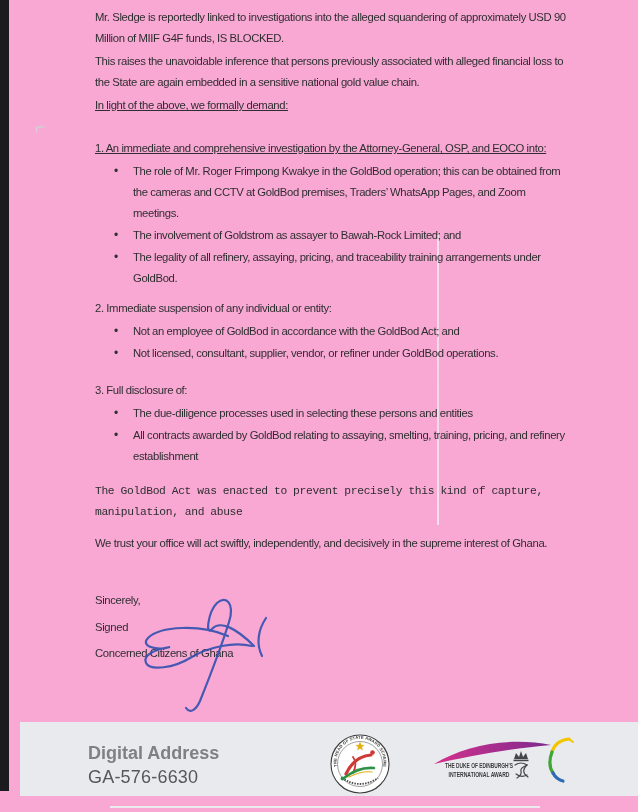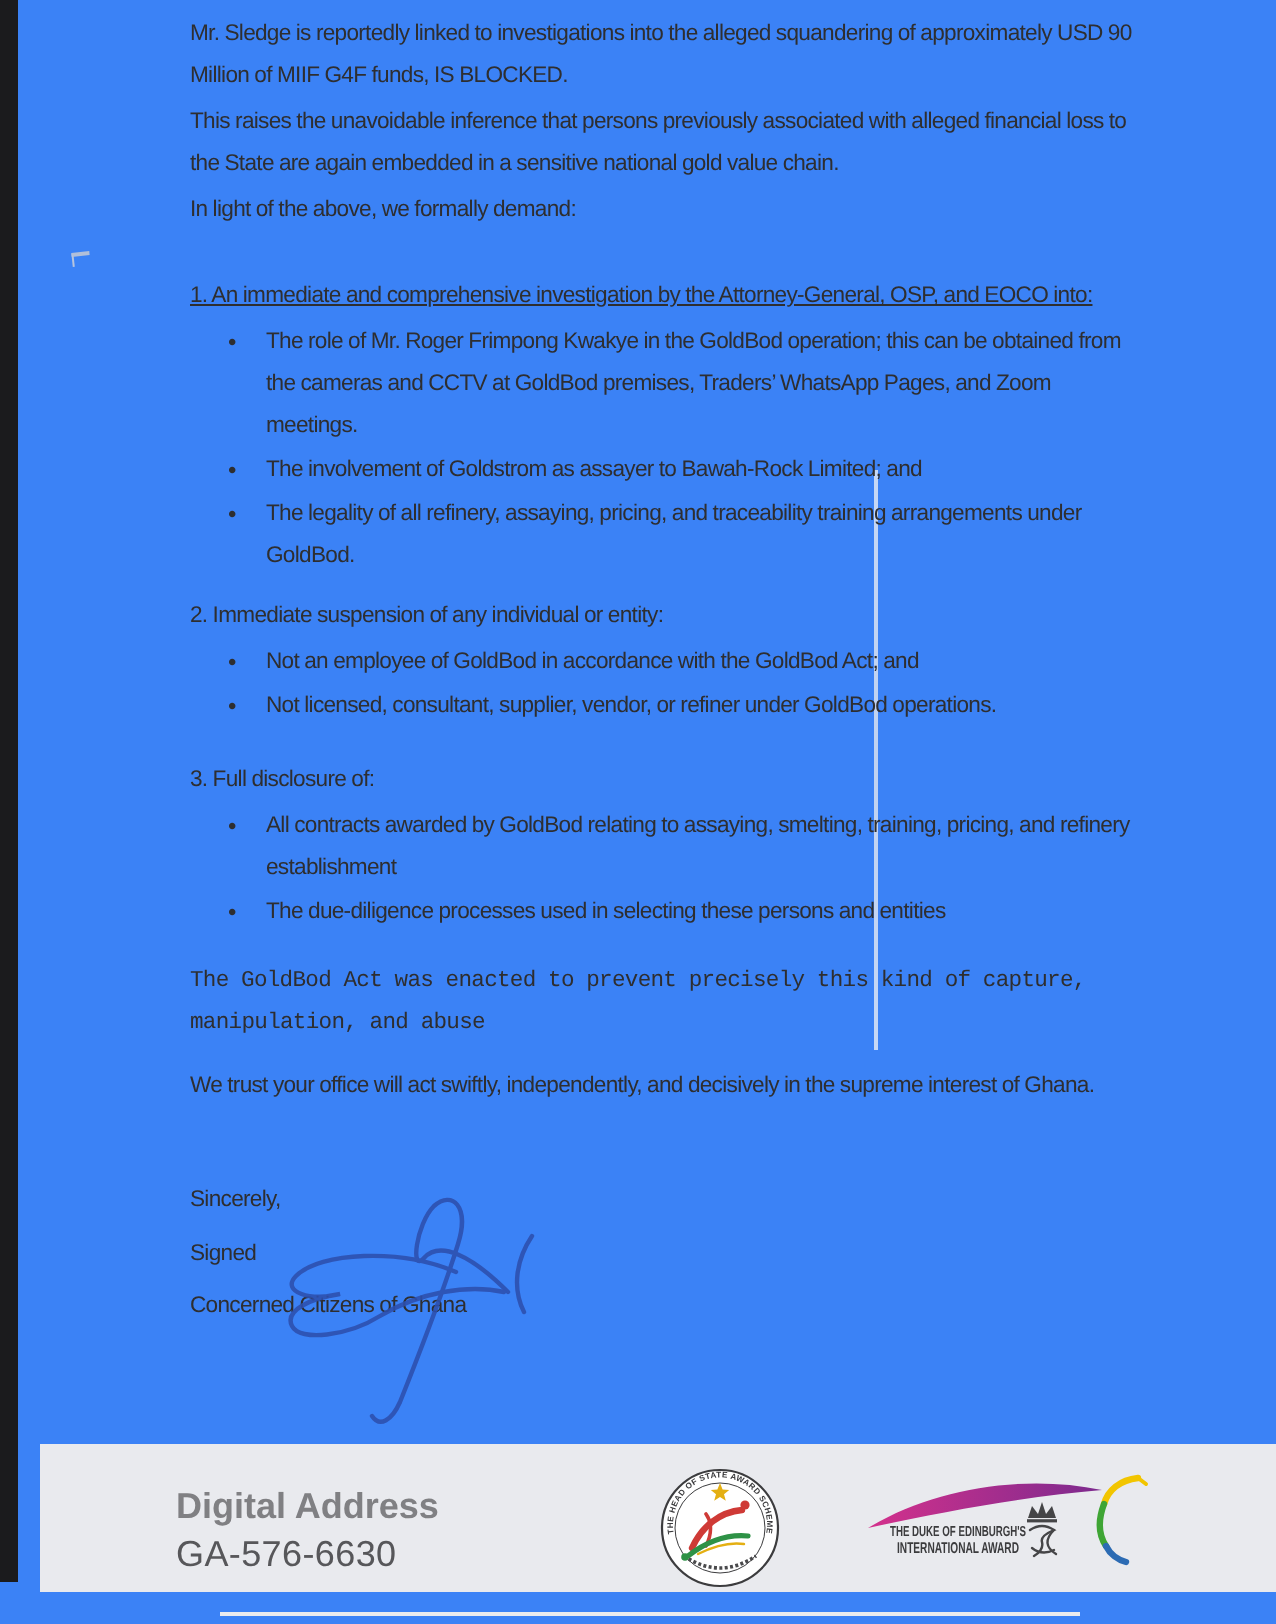--- a/index.html
+++ b/index.html
@@ -1,34 +1,34 @@
 <!DOCTYPE html>
 <html><head>
 <meta charset="utf-8">
 <style>
   html,body { margin:0; padding:0; background:#ffffff; }
   .canvas {
-    position:relative; width:638px; height:812px; background:#3b82f6;
+    position:relative; width:638px; height:812px; background:#f9a8d4;
     overflow:hidden; font-family:"Liberation Sans","DejaVu Sans",sans-serif;
   }
   .edge-left { position:absolute; left:0; top:0; width:9px; height:791px; background:#1b1b1d; }
   .artifact-tick { position:absolute; left:36px; top:126px; width:8px; height:5px;
     border-top:2px solid #cfcfd2; border-left:1px solid #d6d6d9; transform:rotate(-6deg); opacity:.8; }
   .artifact-streak { position:absolute; left:437px; top:235px; width:2px; height:290px;
     background:linear-gradient(#f4f4f6,#ececef,#f4f4f6); opacity:.75; }
   .artifact-bottomline { position:absolute; left:110px; top:806px; width:430px; height:2px; background:#ebebee; }
 
   .letter {
     position:absolute; left:95px; top:7px; width:476px;
     font-size:11.3px; line-height:21px; letter-spacing:-0.35px; word-spacing:-0.2px;
     color:#2e2e30;
   }
   .letter p { margin:0; }
   .p2 { margin-top:2px !important; }
-  .p3 { margin-top:2px !important; }
+  .p3 { margin-top:2px !important;text-decoration:underline; }
   .h1 { margin-top:22px !important;text-decoration:underline; }
   .h2 { margin-top:9px !important; }
   .h3 { margin-top:16px !important; }
   .p4 { margin-top:14px !important;font-family:Liberation Mono, monospace; }
   .p5 { margin-top:10px !important; }
   .sincerely { margin-top:36px !important; }
   .signed { margin-top:6px !important; }
   .signatory { margin-top:5px !important; }
 
   ul.blist { list-style:none; margin:2px 0 0 0; padding:0; }
@@ -69,22 +69,22 @@
     </ul>
 
     <p class="h2">2. Immediate suspension of any individual or entity:</p>
     <ul class="blist">
       <li>Not an employee of GoldBod in accordance with the GoldBod Act; and</li>
       <li>Not licensed, consultant, supplier, vendor, or refiner under GoldBod operations.</li>
     </ul>
 
     <p class="h3">3. Full disclosure of:</p>
     <ul class="blist">
+      <li>The due-diligence processes used in selecting these persons and entities</li>
       <li>All contracts awarded by GoldBod relating to assaying, smelting, training, pricing, and refinery establishment</li>
-      <li>The due-diligence processes used in selecting these persons and entities</li>
     </ul>
 
     <p class="p4">The GoldBod Act was enacted to prevent precisely this kind of capture, manipulation, and abuse</p>
     <p class="p5">We trust your office will act swiftly, independently, and decisively in the supreme interest of Ghana.</p>
 
     <p class="sincerely">Sincerely,</p>
     <p class="signed">Signed</p>
     <p class="signatory">Concerned Citizens of Ghana</p>
   </div>
 

